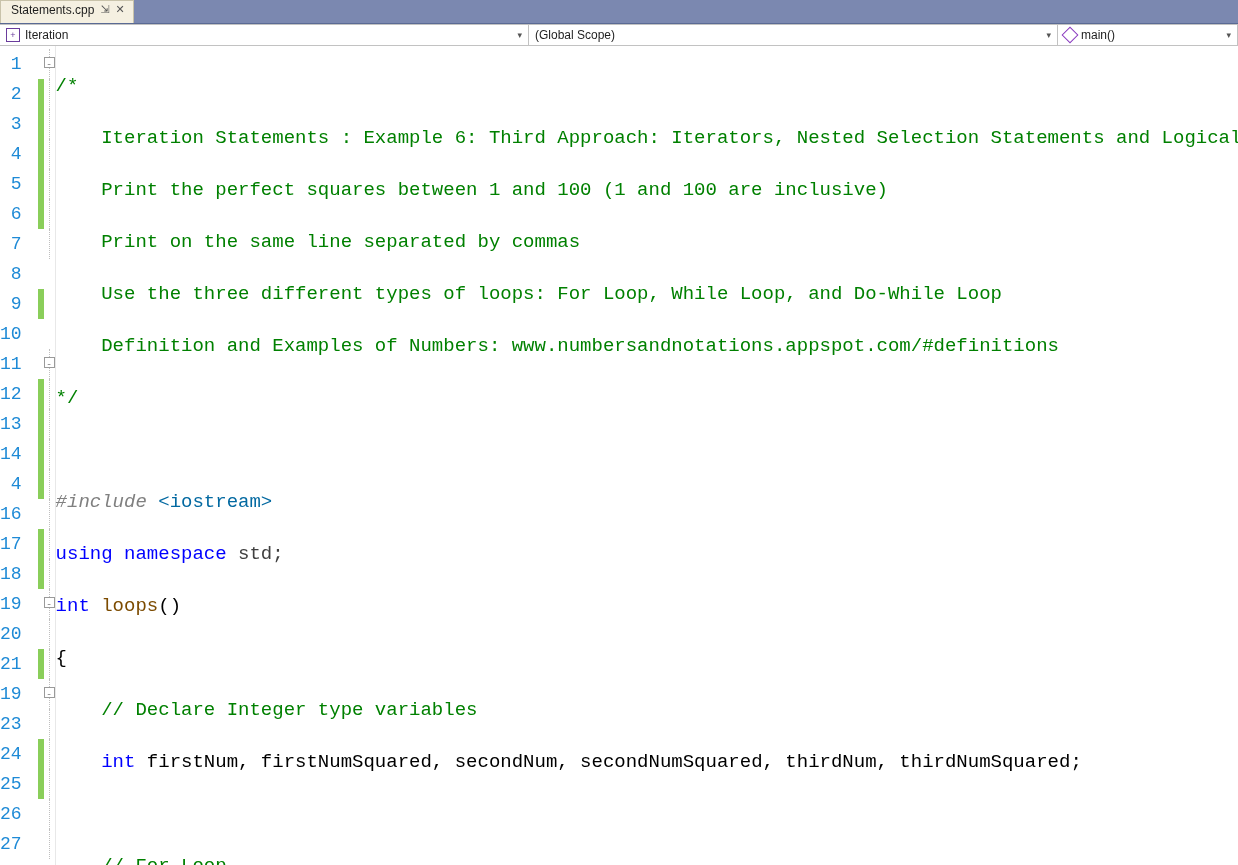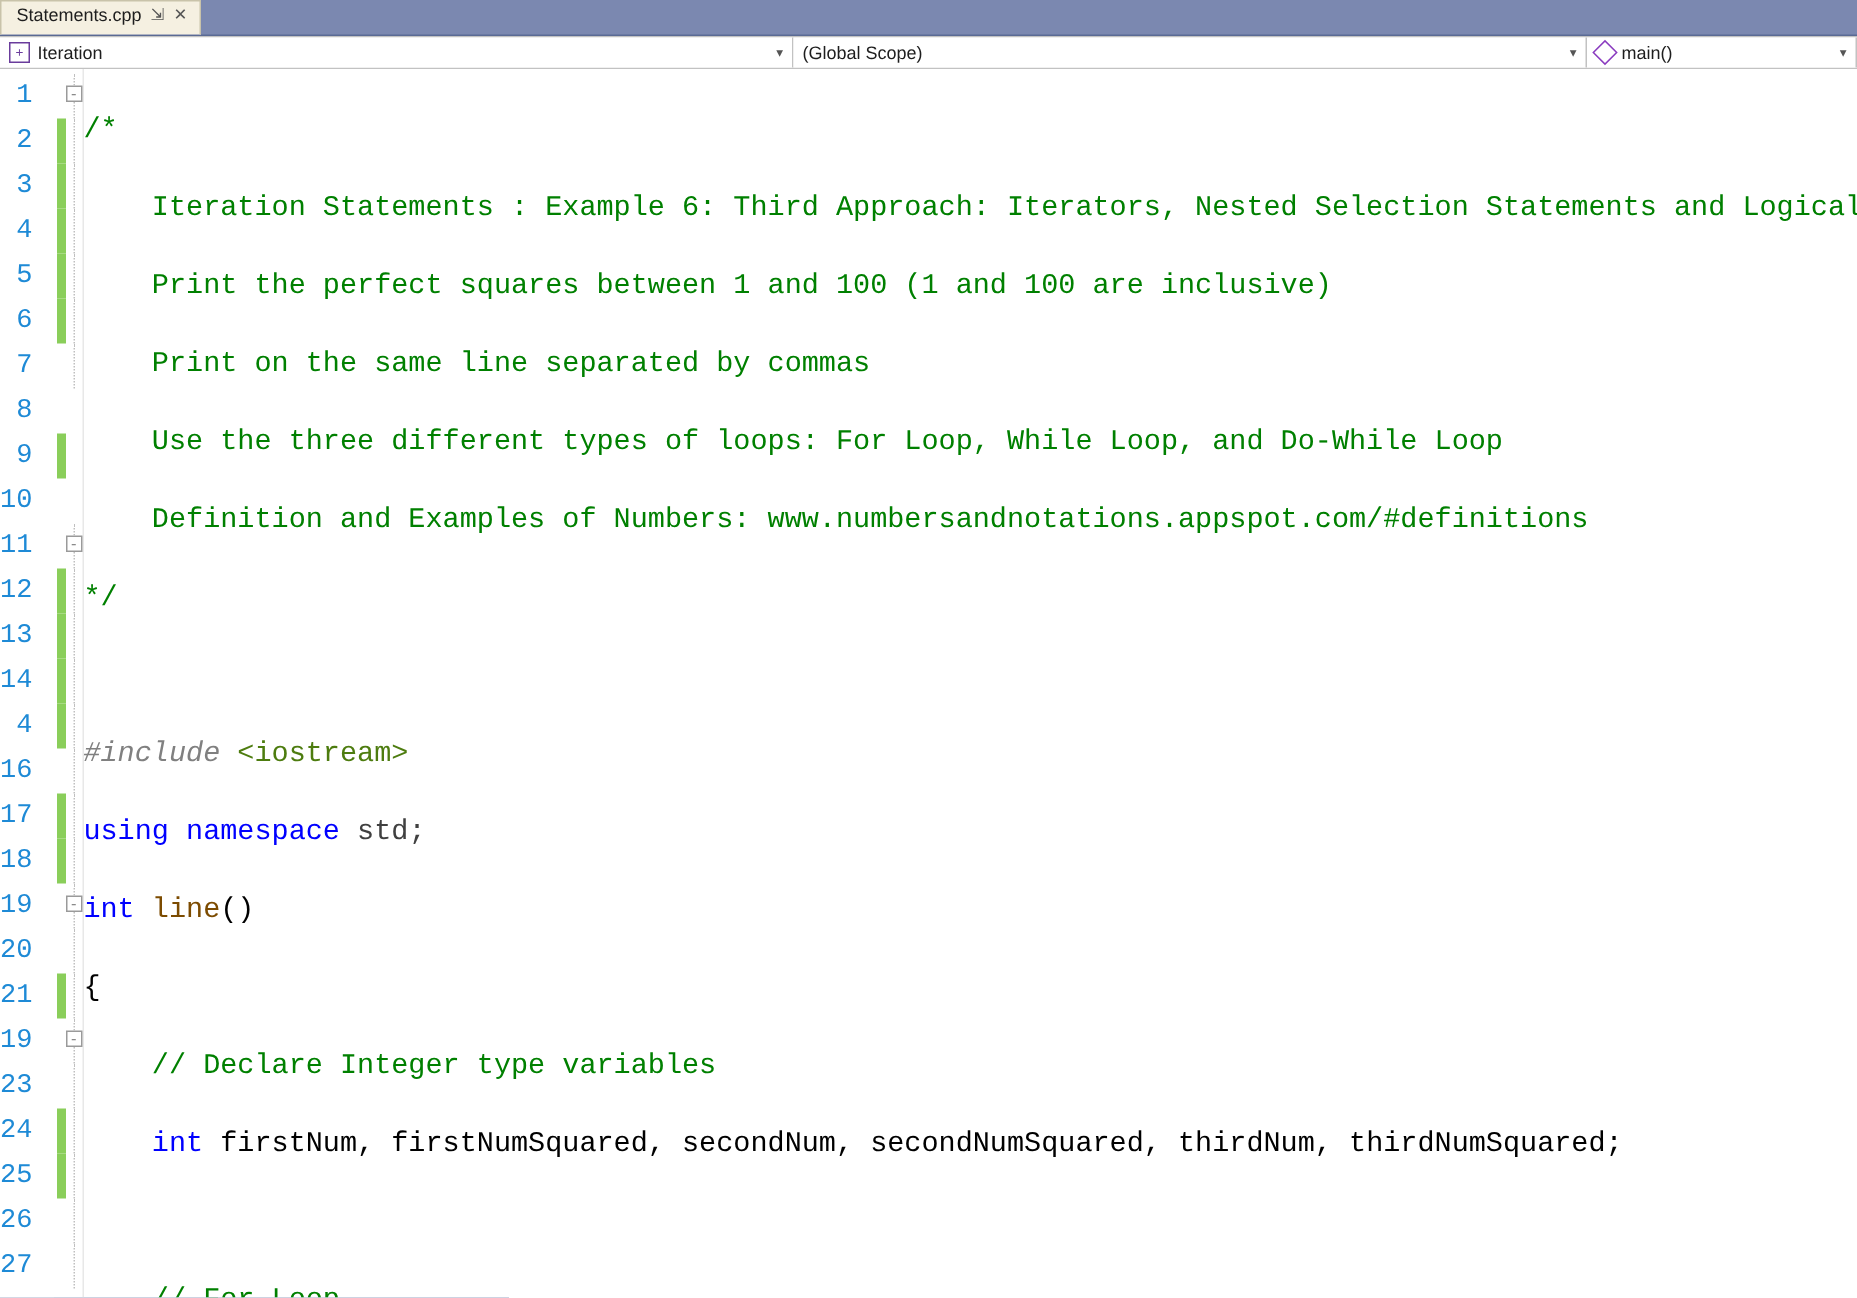--- a/index.html
+++ b/index.html
@@ -70,21 +70,21 @@
     flex:1;
     font-family:Consolas,'Courier New',monospace;
     font-size:19px; color:#000;
     padding-top:3px; white-space:pre;
   }
   .code .ln { height:30px; line-height:30px; }
   .c-comment{ color:#008000; }
   .c-keyword{ color:#0000ff; }
   .c-type   { color:#0000ff; }
   .c-pp     { color:#808080;font-style:italic; }
-  .c-string { color:#4d7c0f; }
+  .c-string { color:#0369a1; }
   .c-func   { color:#7c4b00; }
   .c-ns     { color:#404040; }
 </style>
 </head>
 <body>
 
 <div class="tabbar">
   <div class="tab">
     <span>Statements.cpp</span>
     <span class="pin">⇲</span>
@@ -283,21 +283,21 @@
 <div class="ln"><span class="c-comment">/*</span></div>
 <div class="ln"><span class="c-comment">    Iteration Statements : Example 6: Third Approach: Iterators, Nested Selection Statements and Logical Operators</span></div>
 <div class="ln"><span class="c-comment">    Print the perfect squares between 1 and 100 (1 and 100 are inclusive)</span></div>
 <div class="ln"><span class="c-comment">    Print on the same line separated by commas</span></div>
 <div class="ln"><span class="c-comment">    Use the three different types of loops: For Loop, While Loop, and Do-While Loop</span></div>
 <div class="ln"><span class="c-comment">    Definition and Examples of Numbers: www.numbersandnotations.appspot.com/#definitions</span></div>
 <div class="ln"><span class="c-comment">*/</span></div>
 <div class="ln"></div>
 <div class="ln"><span class="c-pp">#include </span><span class="c-string">&lt;iostream&gt;</span></div>
 <div class="ln"><span class="c-keyword">using namespace </span><span class="c-ns">std;</span></div>
-<div class="ln"><span class="c-type">int </span><span class="c-func">line</span><span>()</span></div>
+<div class="ln"><span class="c-type">int </span><span class="c-func">loops</span><span>()</span></div>
 <div class="ln"><span>{</span></div>
 <div class="ln"><span class="c-comment">    // Declare Integer type variables</span></div>
 <div class="ln"><span class="c-type">    int </span><span>firstNum, firstNumSquared, secondNum, secondNumSquared, thirdNum, thirdNumSquared;</span></div>
 <div class="ln"></div>
 <div class="ln"><span class="c-comment">    // For Loop</span></div>
 
 
 
 
 

